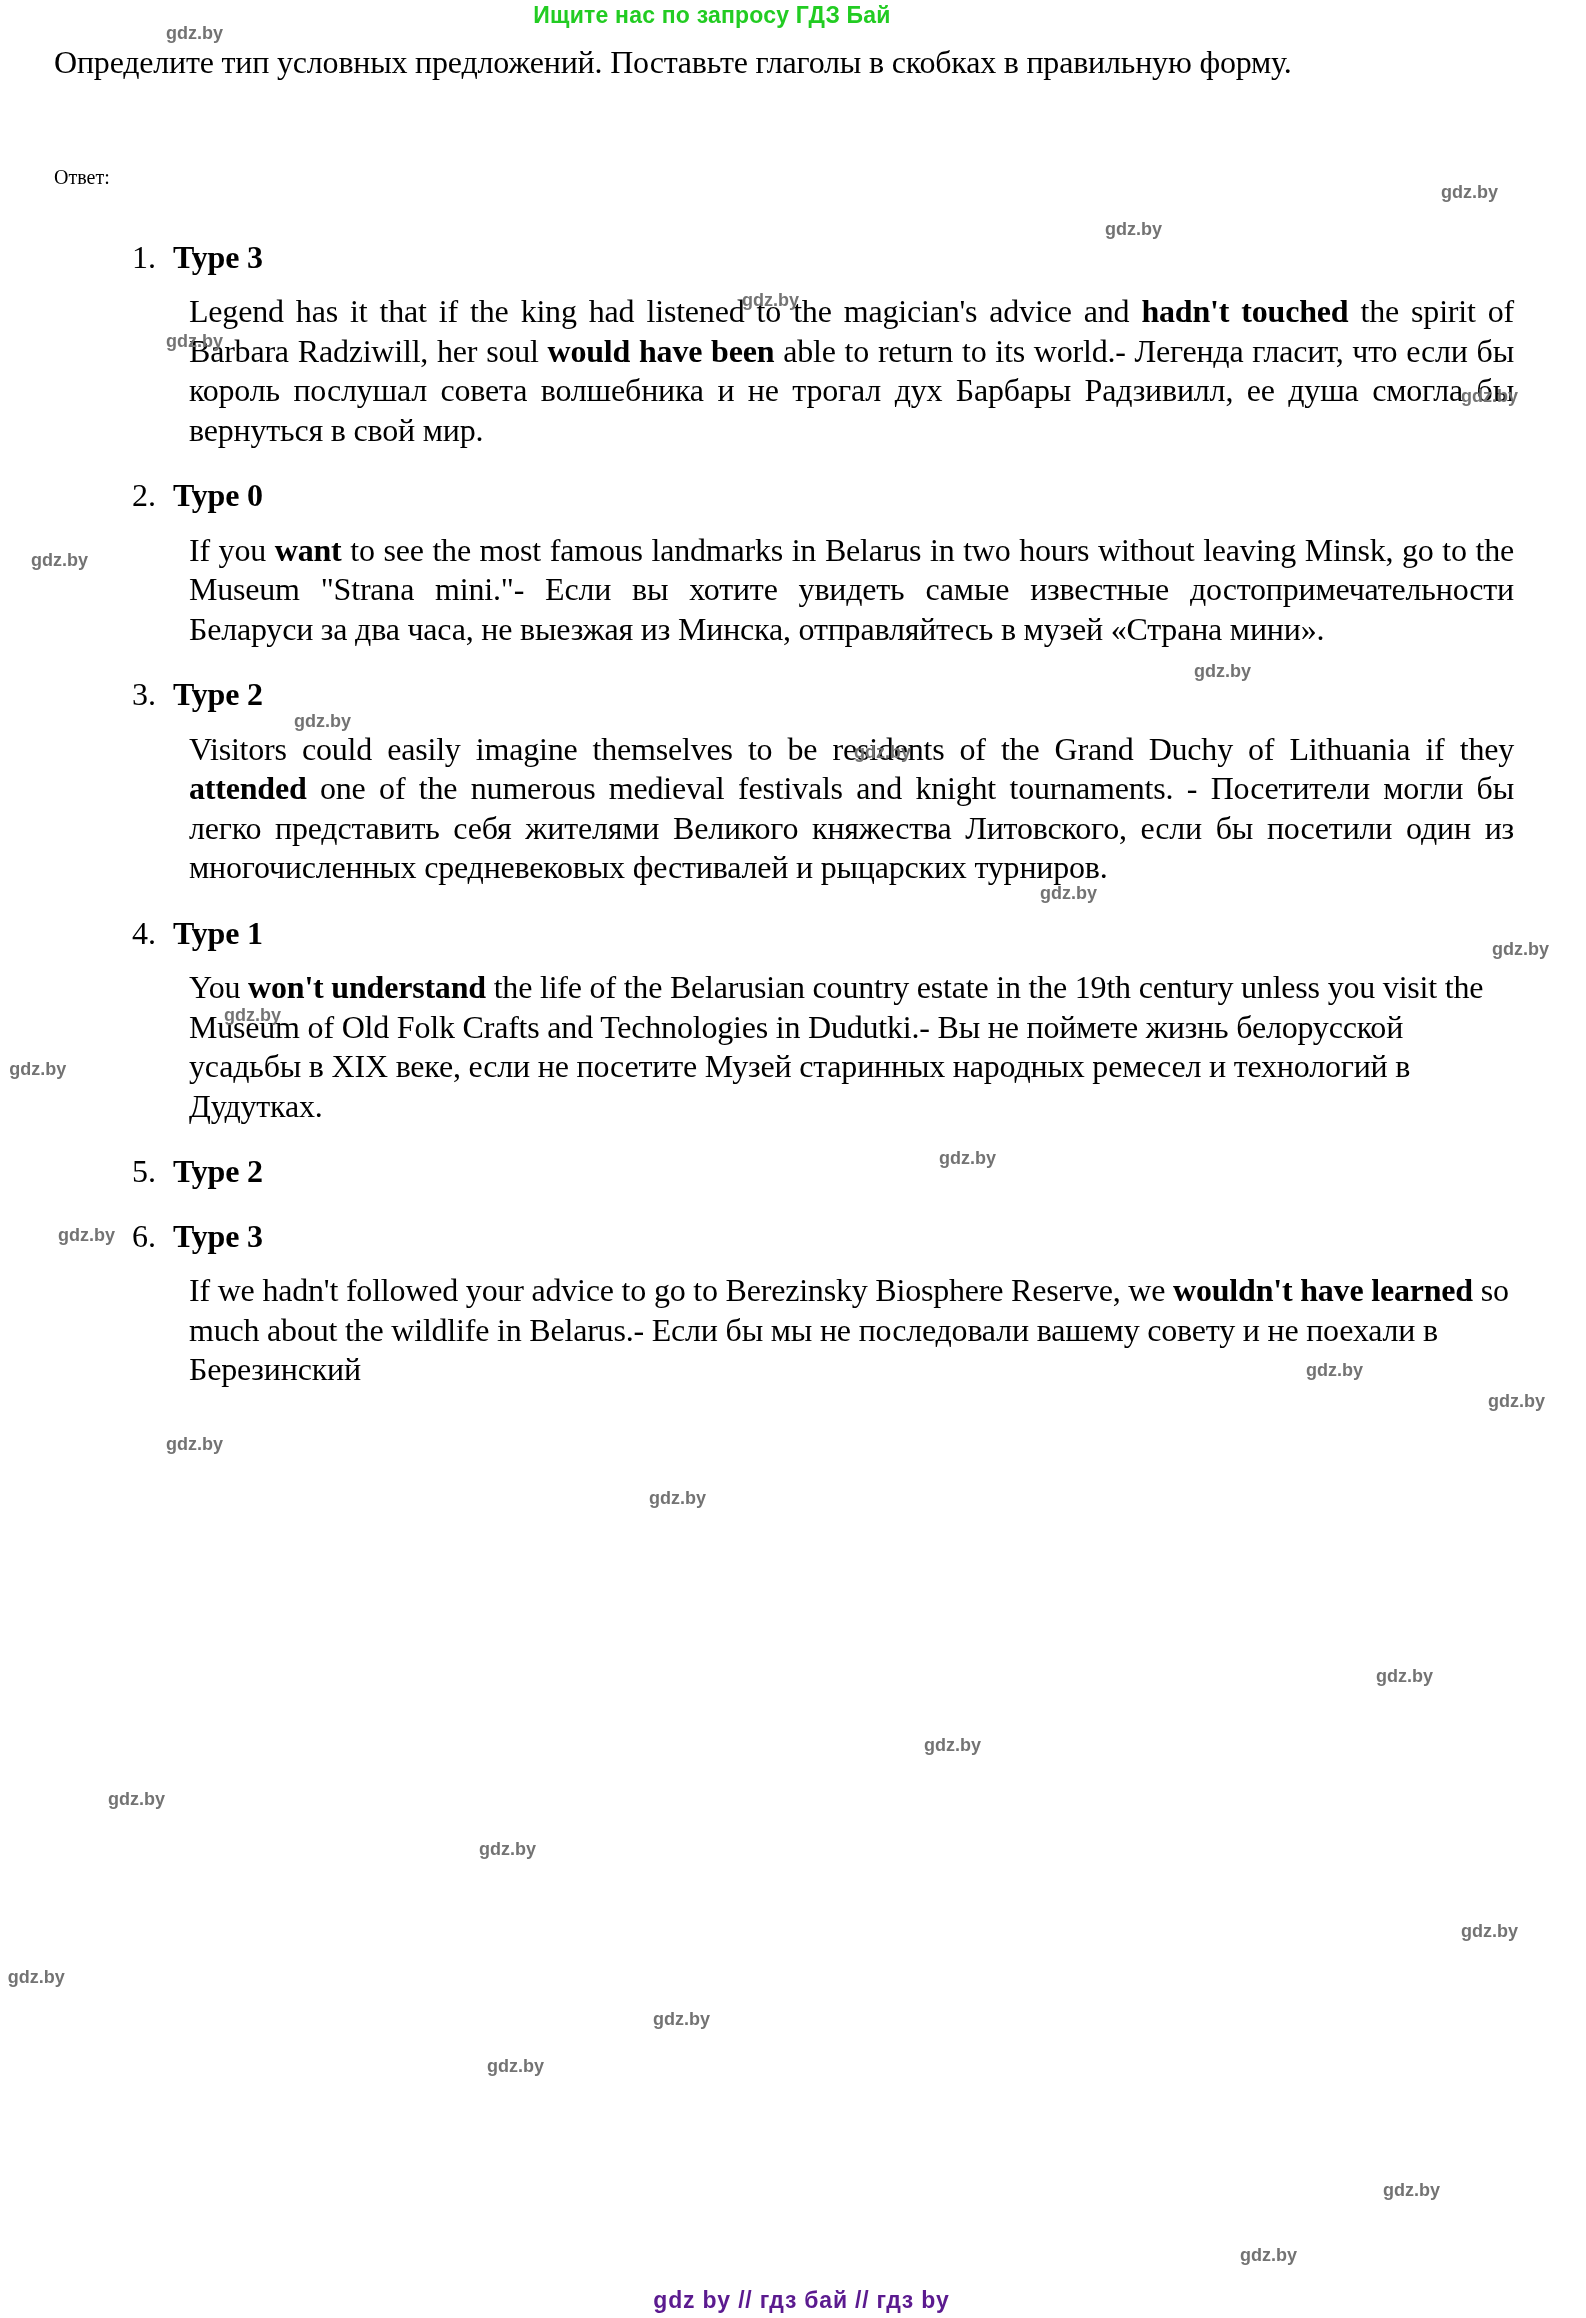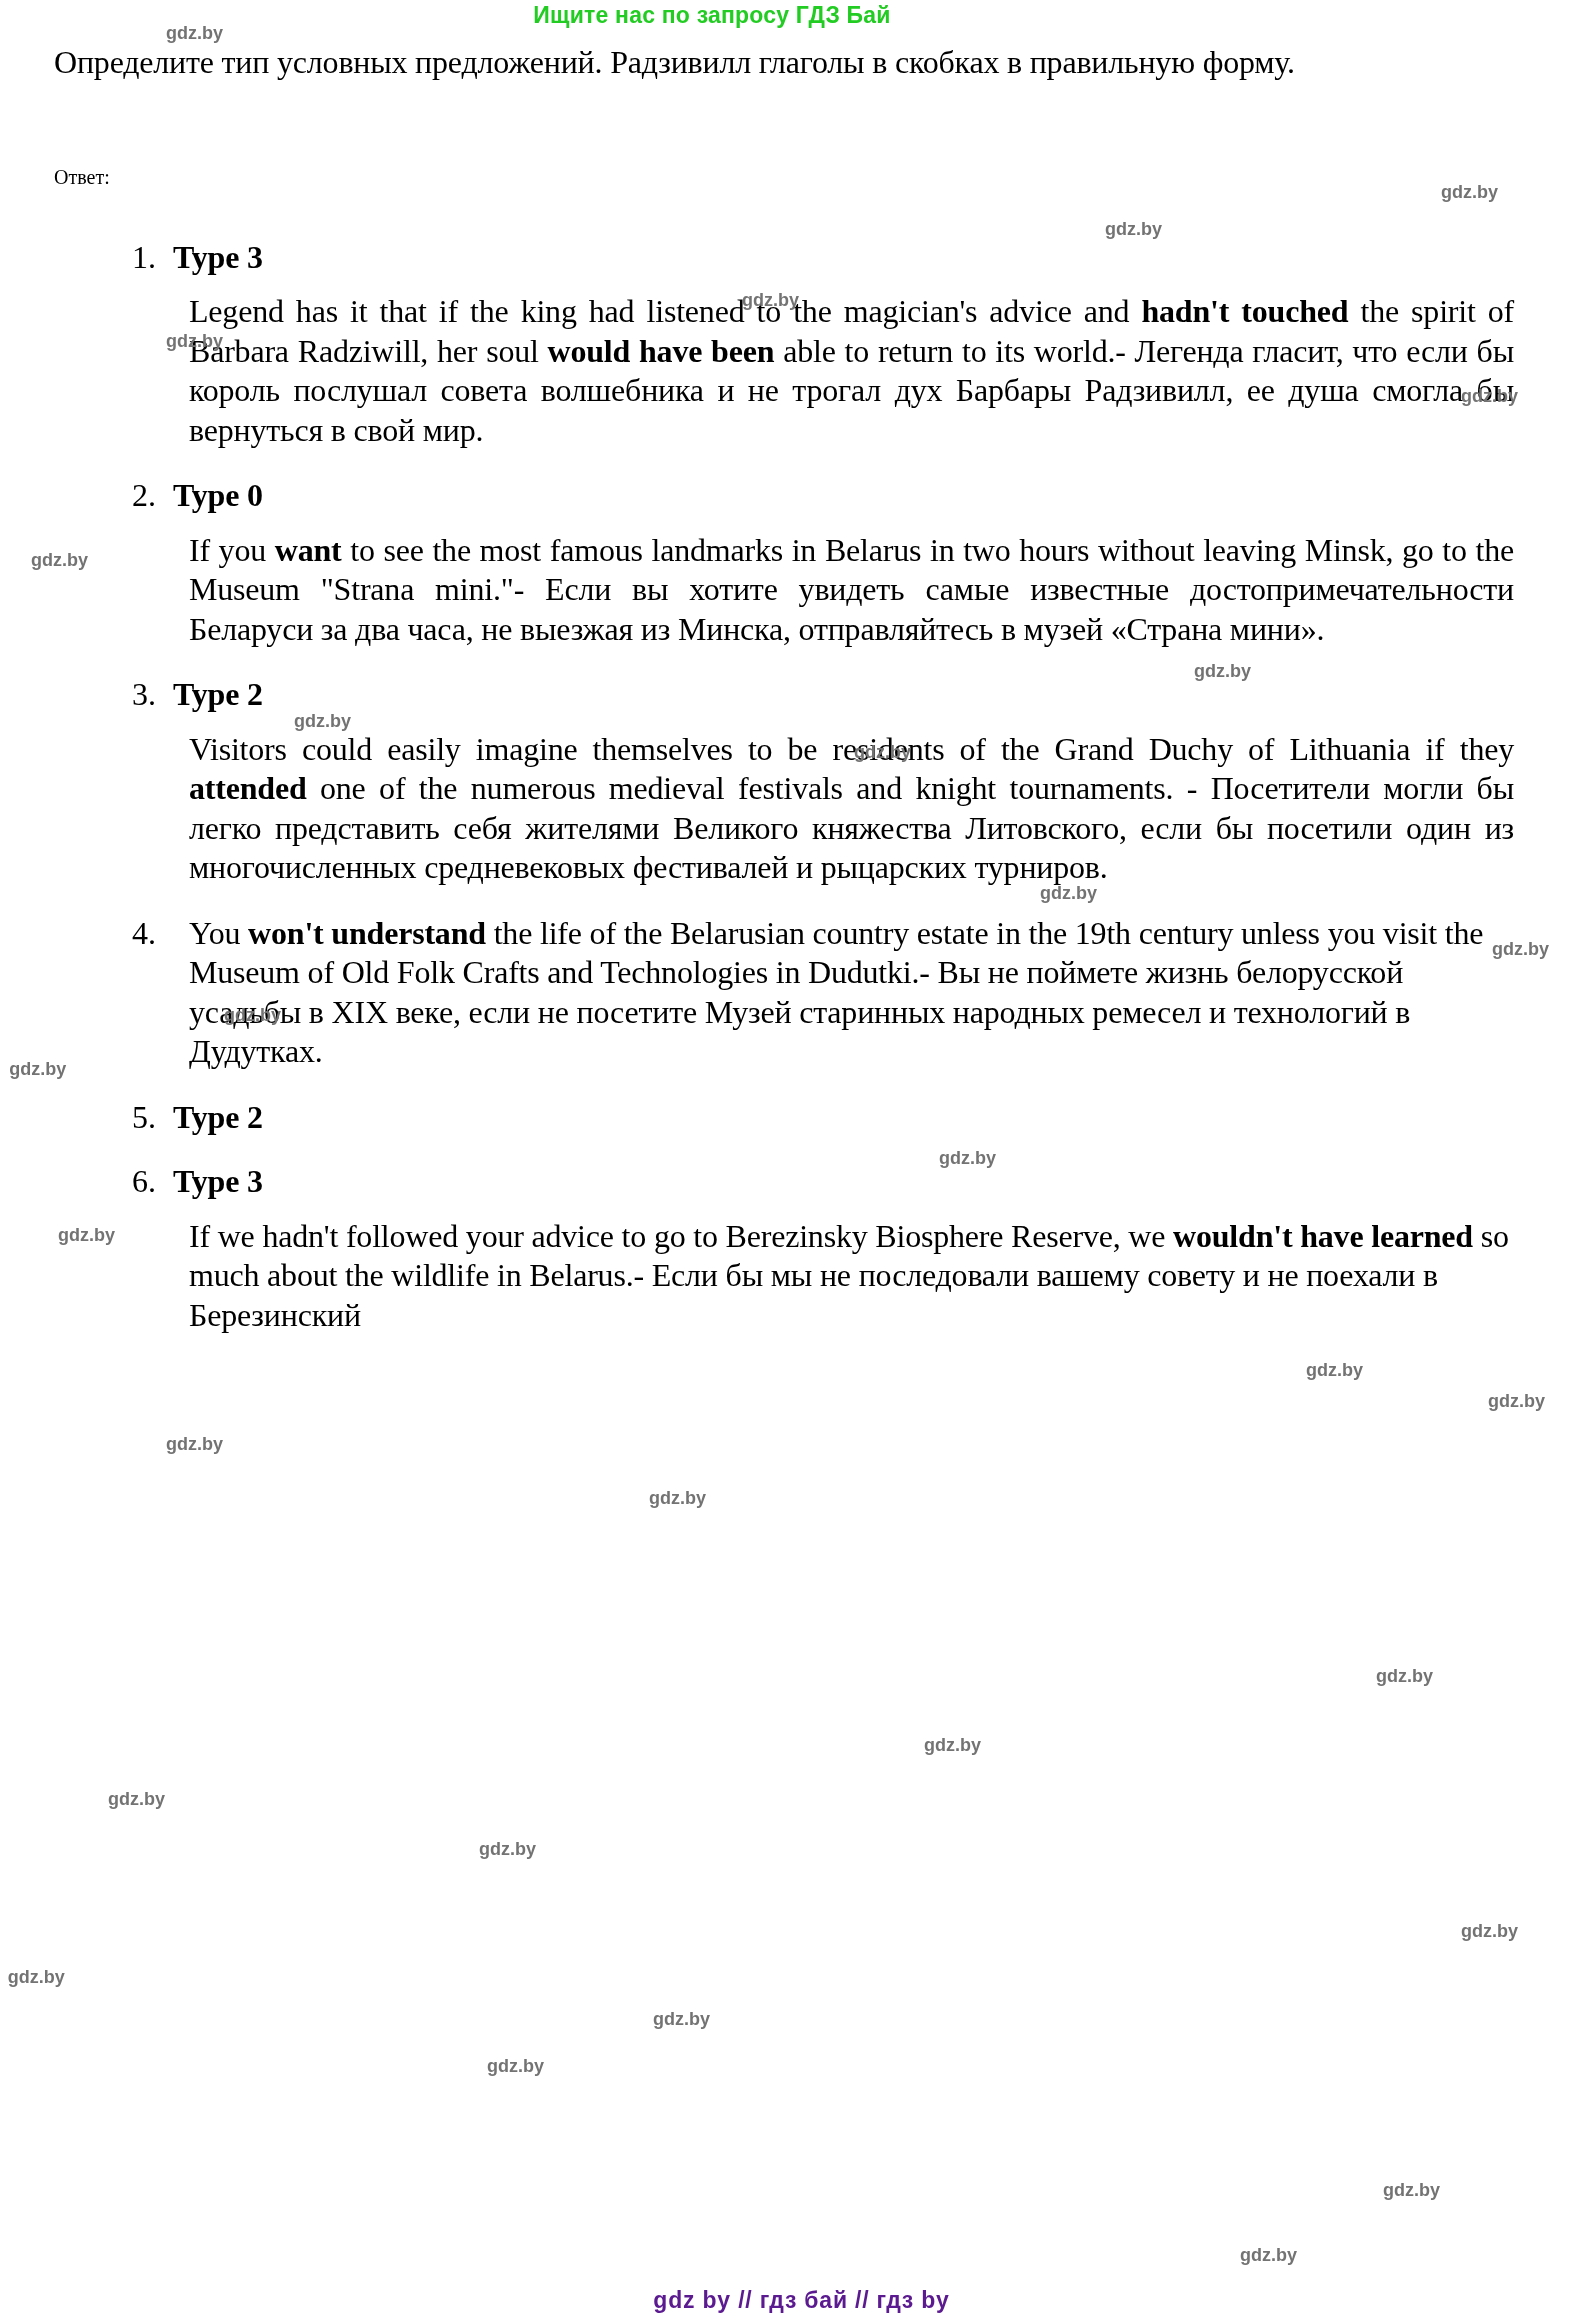--- a/index.html
+++ b/index.html
@@ -135,21 +135,21 @@
 </head>
 <body>
 
 <div class="page">
 
   <div class="promo">Ищите нас по запросу ГДЗ Бай</div>
 
   <div class="content">
 
 
-    <p class="intro">Определите тип условных предложений. Радзивилл глаголы в скобках в правильную форму.</p>
+    <p class="intro">Определите тип условных предложений. Поставьте глаголы в скобках в правильную форму.</p>
 
     <p class="answer-label">Ответ:</p>
 
     <ol class="items">
 
       <li class="item">
         <span class="item-num">1.</span>
         <div class="item-inner">
           <div class="item-type">Type 3</div>
           <p class="item-body"><span>Legend has it that if the king had listened to the magician's advice and </span><b>hadn't touched</b><span> the spirit of Barbara Radziwill, her soul </span><b>would have been</b><span> able to return to its world.</span><span>- Легенда гласит, что если бы король послушал совета волшебника и не трогал дух Барбары Радзивилл, ее душа смогла бы вернуться в свой мир.</span></p>
@@ -168,20 +168,21 @@
         <span class="item-num">3.</span>
         <div class="item-inner">
           <div class="item-type">Type 2</div>
           <p class="item-body"><span>Visitors could easily imagine themselves to be residents of the Grand Duchy of Lithuania if they </span><b>attended</b><span> one of the numerous medieval festivals and knight tournaments.</span><span> - Посетители могли бы легко представить себя жителями Великого княжества Литовского, если бы посетили один из многочисленных средневековых фестивалей и рыцарских турниров.</span></p>
         </div>
       </li>
 
       <li class="item">
         <span class="item-num">4.</span>
         <div class="item-inner">
+          <div class="item-type">Type 1</div>
           <p class="item-body tight"><span>You </span><b>won't understand</b><span> the life of the Belarusian country estate in the 19th century unless you visit the Museum of Old Folk Crafts and Technologies in Dudutki.</span><span>- Вы не поймете жизнь белорусской усадьбы в XIX веке, если не посетите Музей старинных народных ремесел и технологий в Дудутках.</span></p>
         </div>
       </li>
 
       <li class="item">
         <span class="item-num">5.</span>
         <div class="item-inner">
           <div class="item-type">Type 2</div>
         </div>
       </li>

